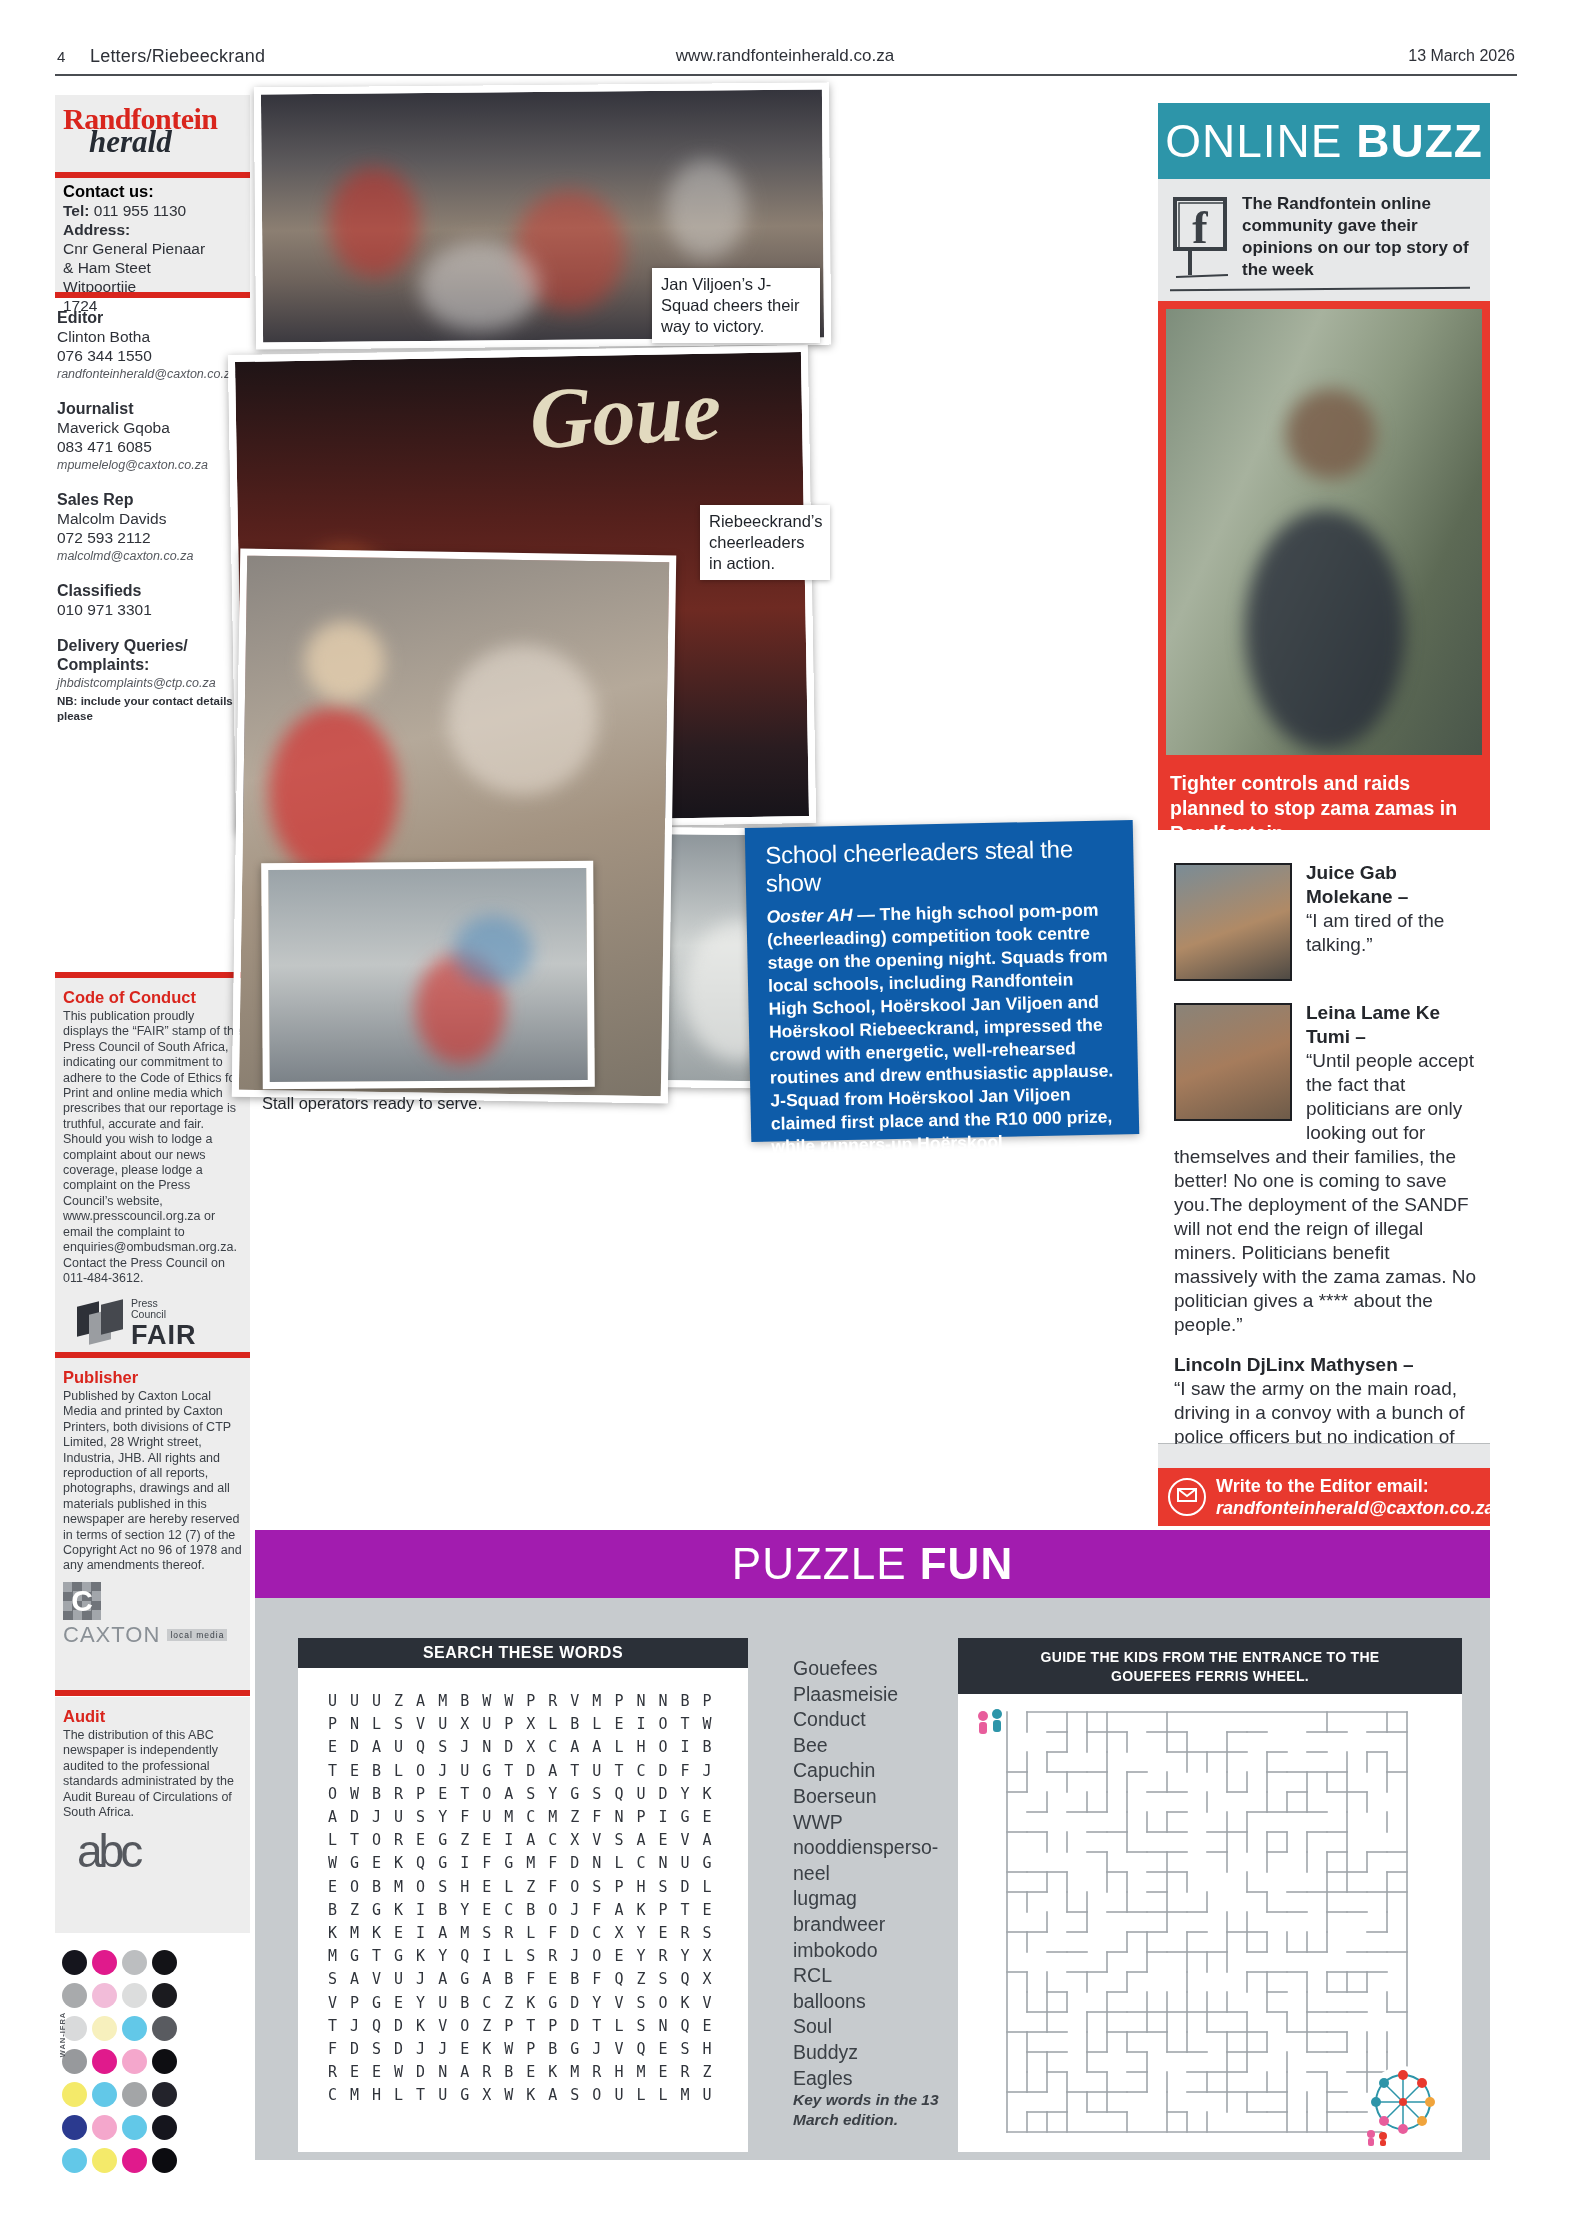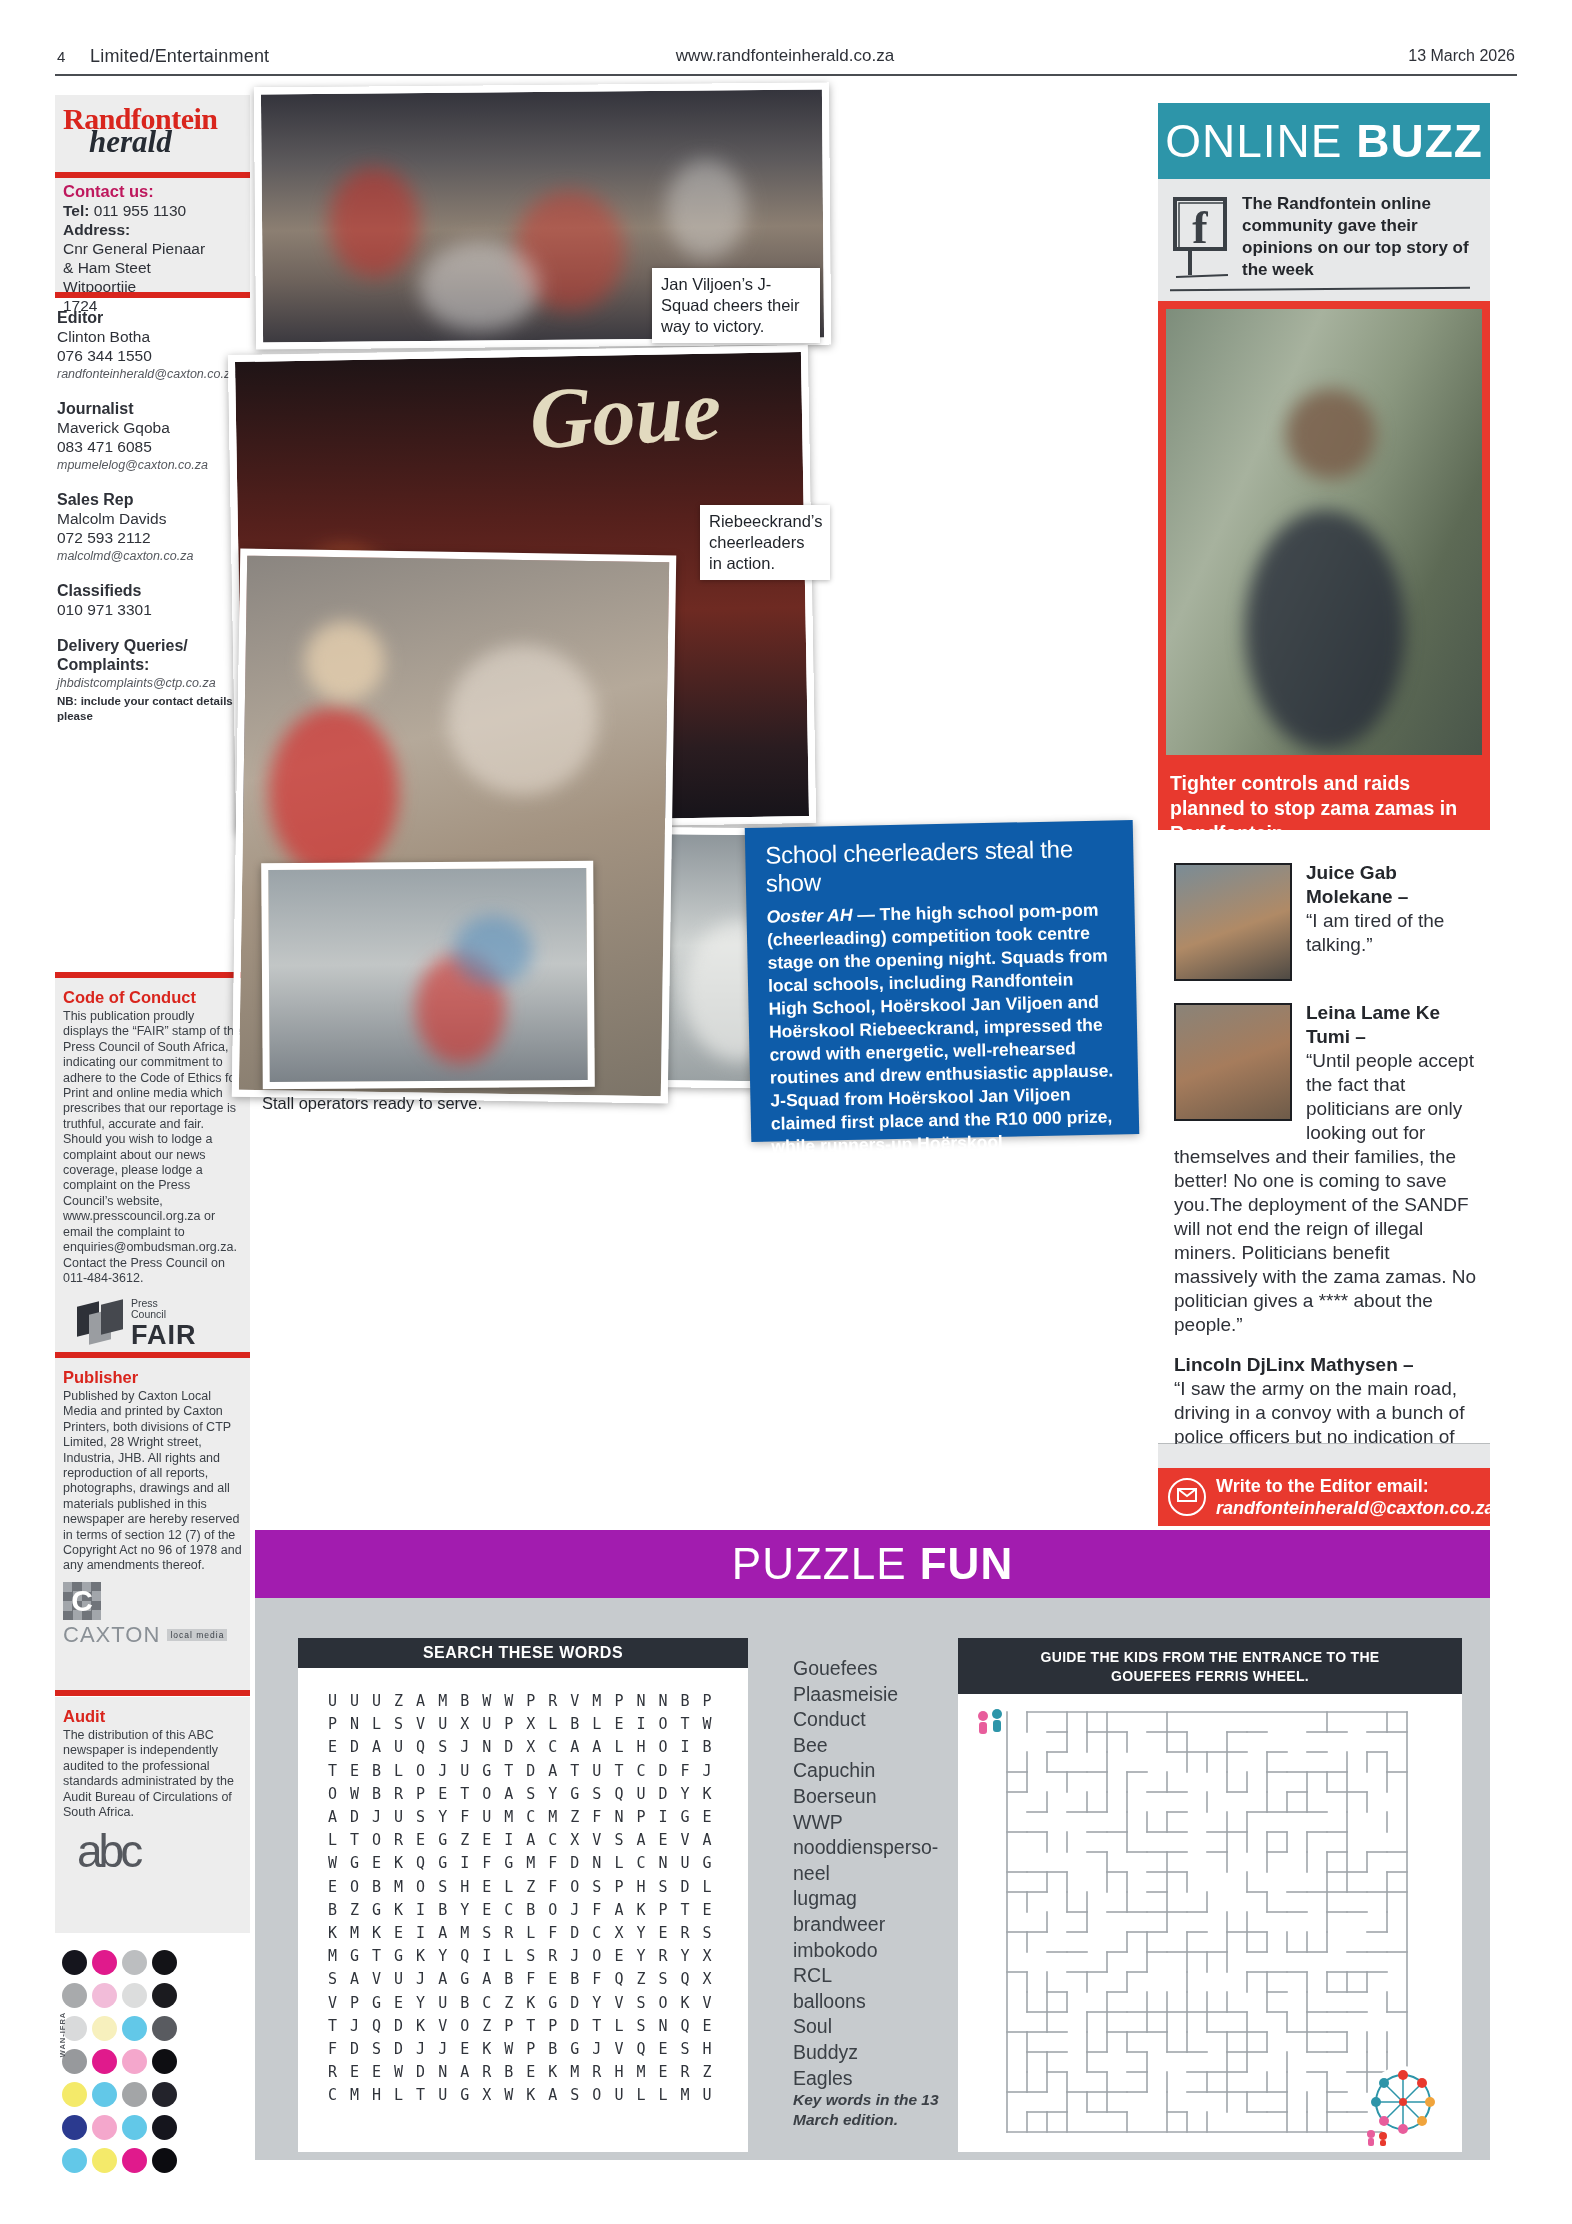--- a/index.html
+++ b/index.html
@@ -17,21 +17,21 @@
   
   .side-box{left:55px;width:195px;background:#ededed;}
   .red-bar{left:55px;width:195px;height:6px;background:#d9251d;}
   #logo-box{top:95px;height:77px;padding-top:10px;box-sizing:border-box;}
   #logo-line1{font-family:"Liberation Serif",serif;font-weight:bold;color:#d9251d;
               font-size:30px;line-height:28px;padding-left:8px;letter-spacing:-.5px;}
   #logo-line2{font-family:"Liberation Serif",serif;font-weight:bold;font-style:italic;
               color:#262b33;font-size:31px;line-height:26px;padding-left:34px;margin-top:-4px;}
   #bar1{top:172px;} #contact-box{top:178px;height:114px;padding:4px 8px;box-sizing:border-box;}
   #bar2{top:292px;}
-  #contact-heading{color:#be185d;font-weight:bold;font-size:16.5px;}
+  #contact-heading{color:#000000;font-weight:bold;font-size:16.5px;}
   .contact-line{font-size:15.5px;line-height:19px;}
   .b{font-weight:bold;}
   #staff-list{left:55px;top:308px;width:195px;}
   .staff-group{margin-bottom:17px;padding-left:2px;}
   .staff-role{font-weight:bold;font-size:16px;line-height:19px;}
   .staff-line{font-size:15.5px;line-height:19px;}
   .staff-email{font-style:italic;font-size:12.5px;line-height:15px;color:#55585e;word-break:break-all;margin-top:2px;}
   .staff-note{font-weight:bold;font-size:11.5px;line-height:15px;margin-top:3px;}
 
   .legal-box{left:55px;width:195px;background:#ededed;box-sizing:border-box;padding:10px 8px;}
@@ -139,21 +139,21 @@
     text-align:center;line-height:19px;padding-top:10px;box-sizing:border-box;letter-spacing:.3px;}
   #maze-box{position:relative;width:504px;height:458px;}
   #maze-box svg{display:block;margin:8px auto 0;}
 </style>
 </head>
 <body>
 
 <div class="page">
 
   <div class="abs" id="top-pagenum">4</div>
-  <div class="abs" id="top-section">Limited/Entertainment</div>
+  <div class="abs" id="top-section">Letters/Riebeeckrand</div>
   <div class="abs" id="top-url">www.randfonteinherald.co.za</div>
   <div class="abs" id="top-date">13 March 2026</div>
   <div class="abs" id="top-rule"></div>
 
   <div class="abs side-box" id="logo-box">
     <div id="logo-line1">Randfontein</div>
     <div id="logo-line2">herald</div>
   </div>
   <div class="abs red-bar" id="bar1"></div>
   <div class="abs side-box" id="contact-box">

